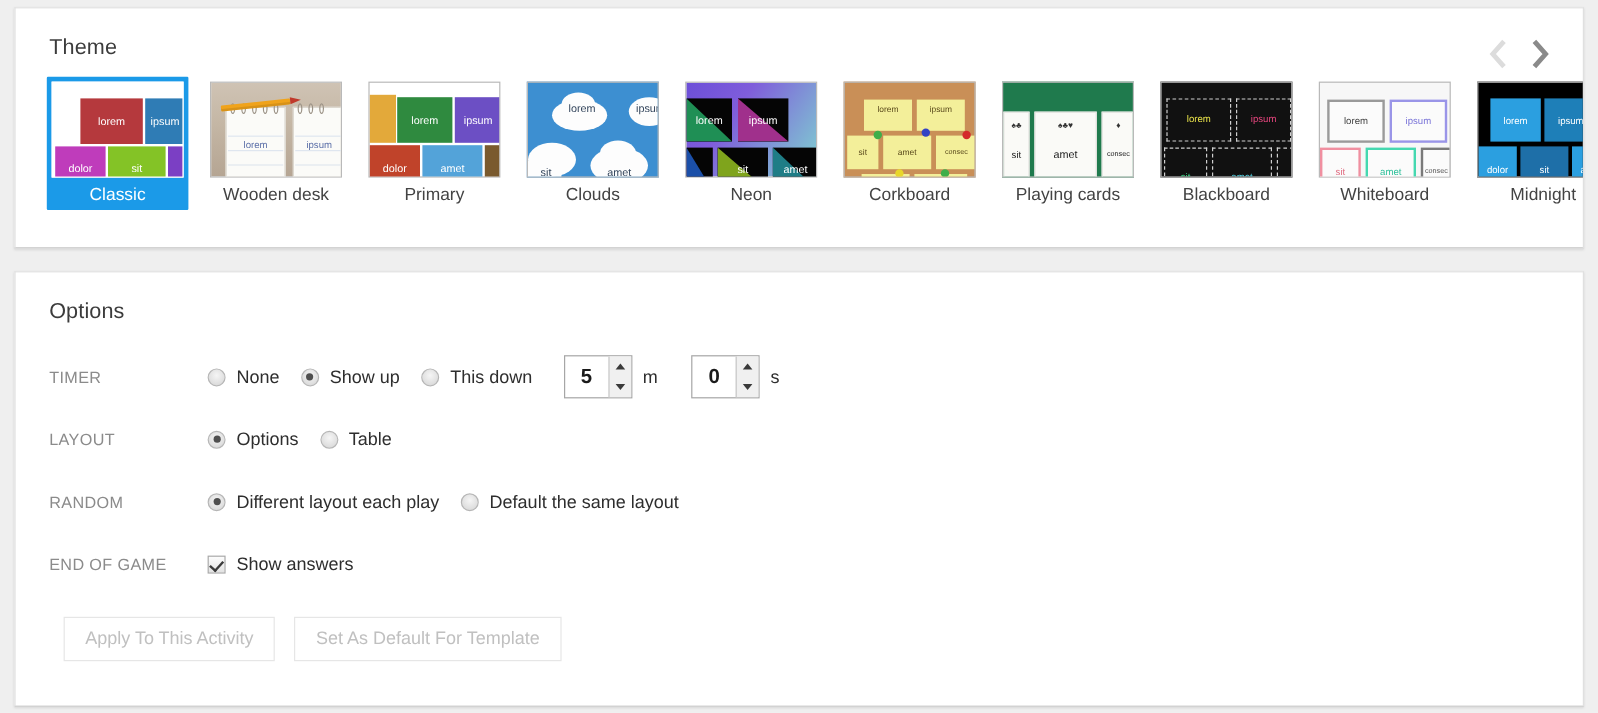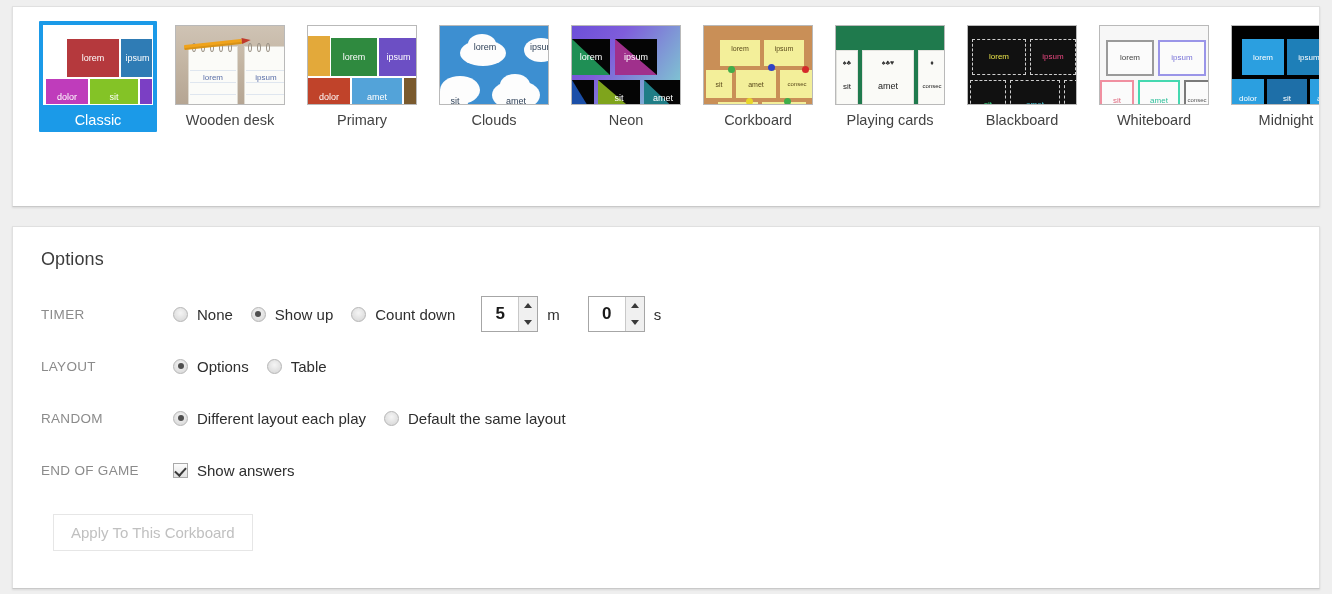--- a/index.html
+++ b/index.html
@@ -160,20 +160,21 @@
     border: 1px solid #e6e6e6; background: #fff;
     color: #c0c0c0; font-size: 15px;
     display: flex; align-items: center; justify-content: center;
     cursor: default; font-family: "Liberation Sans", sans-serif;
   }
 </style>
 </head>
 <body>
 
 <div class="panel" id="theme-panel">
+  <div class="section-title">Theme</div>
 
   <div class="arrows">
     <span class="arrow">
       <svg width="22" height="32" viewBox="0 0 22 32">
           <polyline points="15,7 7,16 15,25" fill="none" stroke="#dcdcdc" stroke-width="4" stroke-linecap="square" stroke-linejoin="miter"></polyline>
         </svg>
     </span>
     <span class="arrow">
       <svg width="22" height="32" viewBox="0 0 22 32">
           <polyline points="7,7 15,16 7,25" fill="none" stroke="#8a8a8a" stroke-width="4" stroke-linecap="square" stroke-linejoin="miter"></polyline>
@@ -393,21 +394,21 @@
         <label class="radio-wrap">
           <span class="radio"></span>
           <span class="radio-label">None</span>
         </label>
         <label class="radio-wrap">
           <span class="radio on"></span>
           <span class="radio-label">Show up</span>
         </label>
         <label class="radio-wrap">
           <span class="radio"></span>
-          <span class="radio-label">Count down</span>
+          <span class="radio-label">This down</span>
         </label>
 
         <div class="spin">
           <input class="spin-val" value="5" style="">
           <div class="spin-btns">
             <span class="spin-btn">
                 <span class="tri tri-up"></span>
               </span>
             <span class="spin-btn">
                 <span class="tri tri-dn"></span>
@@ -465,15 +466,16 @@
         <label class="check-wrap">
           <span class="check on"></span>
           <span class="check-label">Show answers</span>
         </label>
       </div>
     </div>
 
   </div>
 
   <div class="btn-row">
-    <button class="flat-btn">Apply To This Corkboard</button>
+    <button class="flat-btn">Apply To This Activity</button>
+    <button class="flat-btn">Set As Default For Template</button>
   </div>
 </div>
 
 </body></html>

